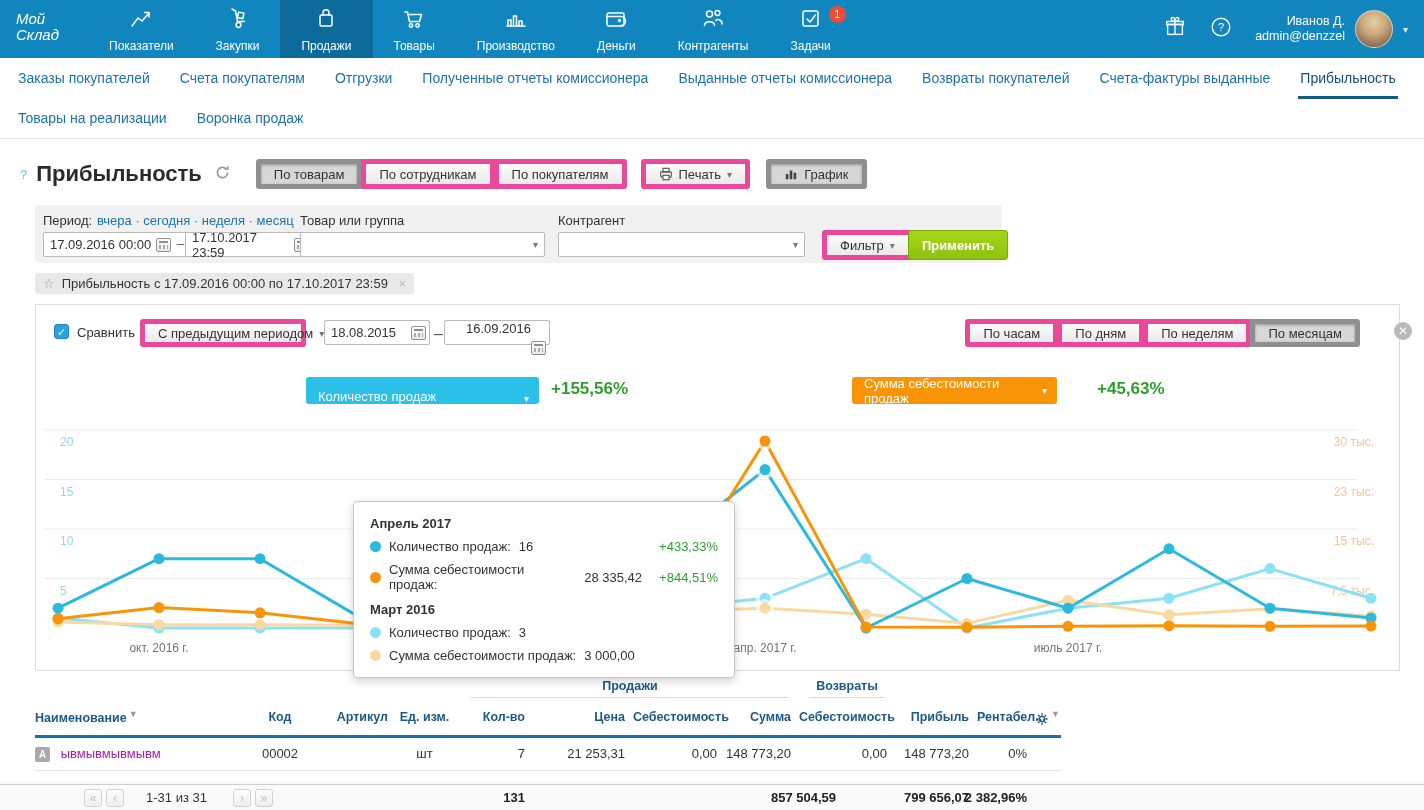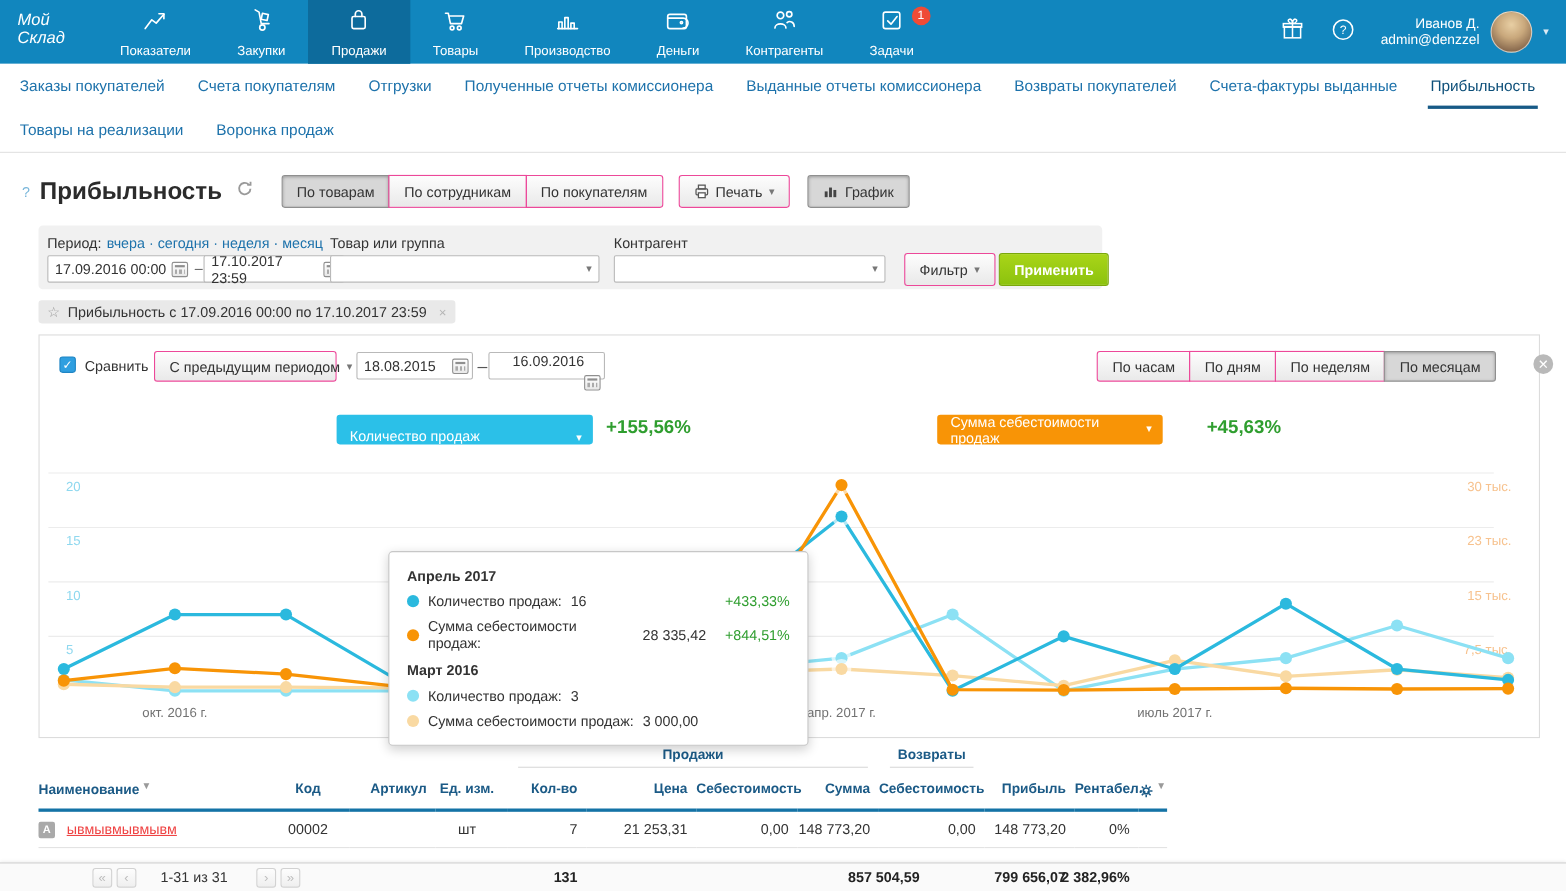--- a/index.html
+++ b/index.html
@@ -34,21 +34,21 @@
   .subrow a.active{color:#0d4f79;}
   .subrow a.active::after{content:"";position:absolute;left:-2px;right:-2px;bottom:-13px;height:3px;background:#175a87;}
 
   
   .titlebar{display:flex;align-items:center;margin:18px 0 0 20px;height:34px;}
   .help-q{color:#79b6da;font-size:13px;margin-right:9px;}
   .page-title{font-size:22px;font-weight:bold;color:#2b2b2b;}
   .refresh{margin-left:13px;}
   .refresh svg{width:15px;height:15px;stroke:#9a9a9a;fill:none;stroke-width:1.8;}
   .btn{display:inline-flex;align-items:center;gap:6px;height:30px;padding:0 13px;font-size:13px;color:#333;
-       background:linear-gradient(#fdfdfd,#e9e9e9);border:1px solid #ec4899;border-radius:3px;cursor:pointer;white-space:nowrap;}
+       background:linear-gradient(#fdfdfd,#e9e9e9);border:5px solid #ec4899;border-radius:3px;cursor:pointer;white-space:nowrap;}
   .btn.pressed{background:#d7d7d7;box-shadow:inset 0 1px 3px rgba(0,0,0,.3);border-color:#8f8f8f;}
   .btn-group{display:inline-flex;margin-left:26px;}
   .btn-group .btn{border-radius:0;margin-left:-1px;}
   .btn-group .btn:first-child{border-radius:3px 0 0 3px;margin-left:0;}
   .btn-group .btn:last-child{border-radius:0 3px 3px 0;}
   .ml14{margin-left:14px;} .ml16{margin-left:16px;}
   .caret-g{font-size:10px;color:#777;}
   .mini-icon{width:14px;height:14px;}
 
   
@@ -114,21 +114,21 @@
                 padding-bottom:4px;margin:0 10px;}
   .hd th{color:#1b5a86;font-weight:bold;font-size:12.5px;padding:8px 8px 9px 0;border-bottom:3px solid #1473a6;
          text-align:right;white-space:nowrap;overflow:visible;}
   .hd th.al{text-align:left;padding-left:0;}
   .hd th.ac{text-align:center;}
   .sort-caret{color:#9a9a9a;font-size:9px;vertical-align:super;margin-left:2px;}
   .dr td{padding:8px 8px 8px 0;border-bottom:1px solid #e3e3e3;text-align:right;white-space:nowrap;}
   .dr td.al{text-align:left;} .dr td.ac{text-align:center;}
   .prod-ava{display:inline-block;width:15px;height:15px;border-radius:2px;background:#a9a9a9;color:#fff;
             font-size:10px;font-weight:bold;line-height:15px;text-align:center;vertical-align:middle;margin-right:7px;}
-  .rowlink{color:#ef4444;text-decoration:underline;cursor:pointer;}
+  .rowlink{color:#a21caf;cursor:pointer;}
   .gear-svg{width:14px;height:14px;vertical-align:middle;}
   .name-pad{padding-left:50px;}
 
   
   .bottombar{position:absolute;left:0;right:0;bottom:0;height:26px;background:#fafafa;border-top:1px solid #cfcfcf;
              box-shadow:0 -1px 3px rgba(0,0,0,.06);display:flex;align-items:center;font-size:13px;}
   .pgbtn{width:18px;height:18px;border:1px solid #d2d2d2;border-radius:3px;background:linear-gradient(#fdfdfd,#efefef);
          color:#bdbdbd;font-size:12px;line-height:16px;text-align:center;margin-left:4px;cursor:pointer;}
   .pg-first{margin-left:84px;}
   .pg-range{margin:0 22px;color:#333;}

